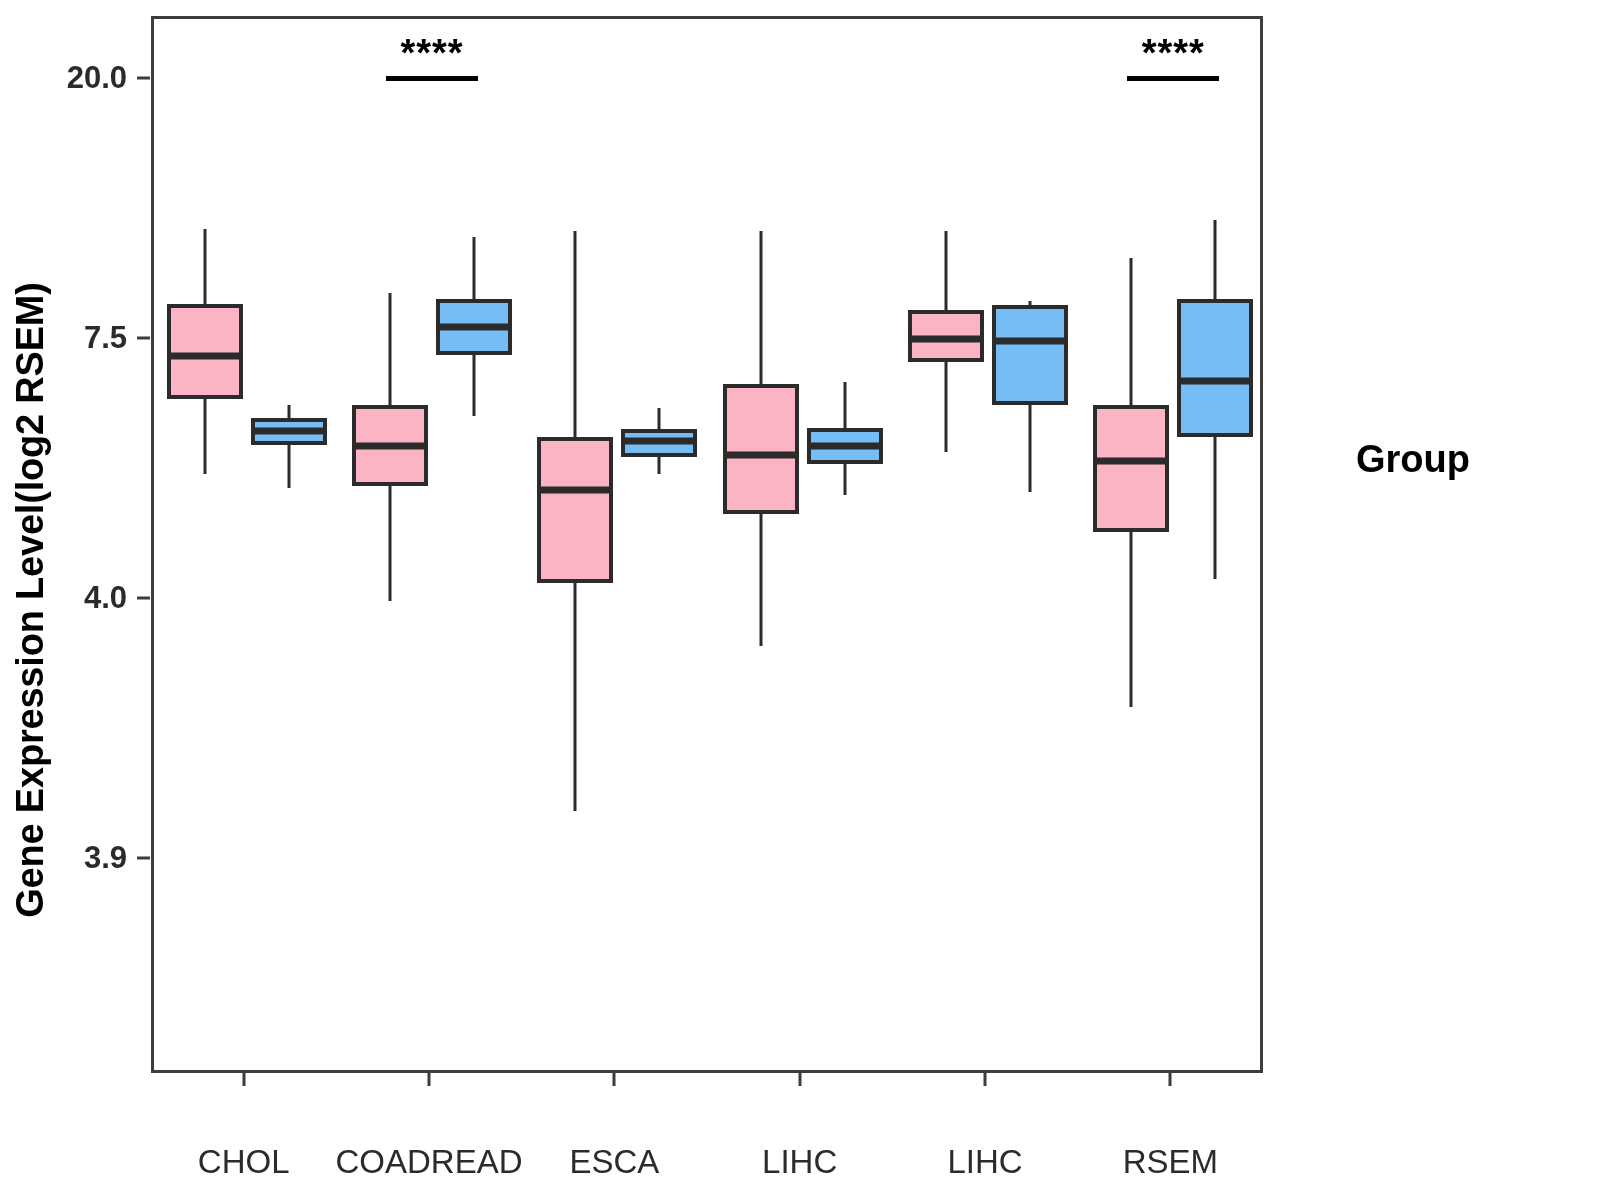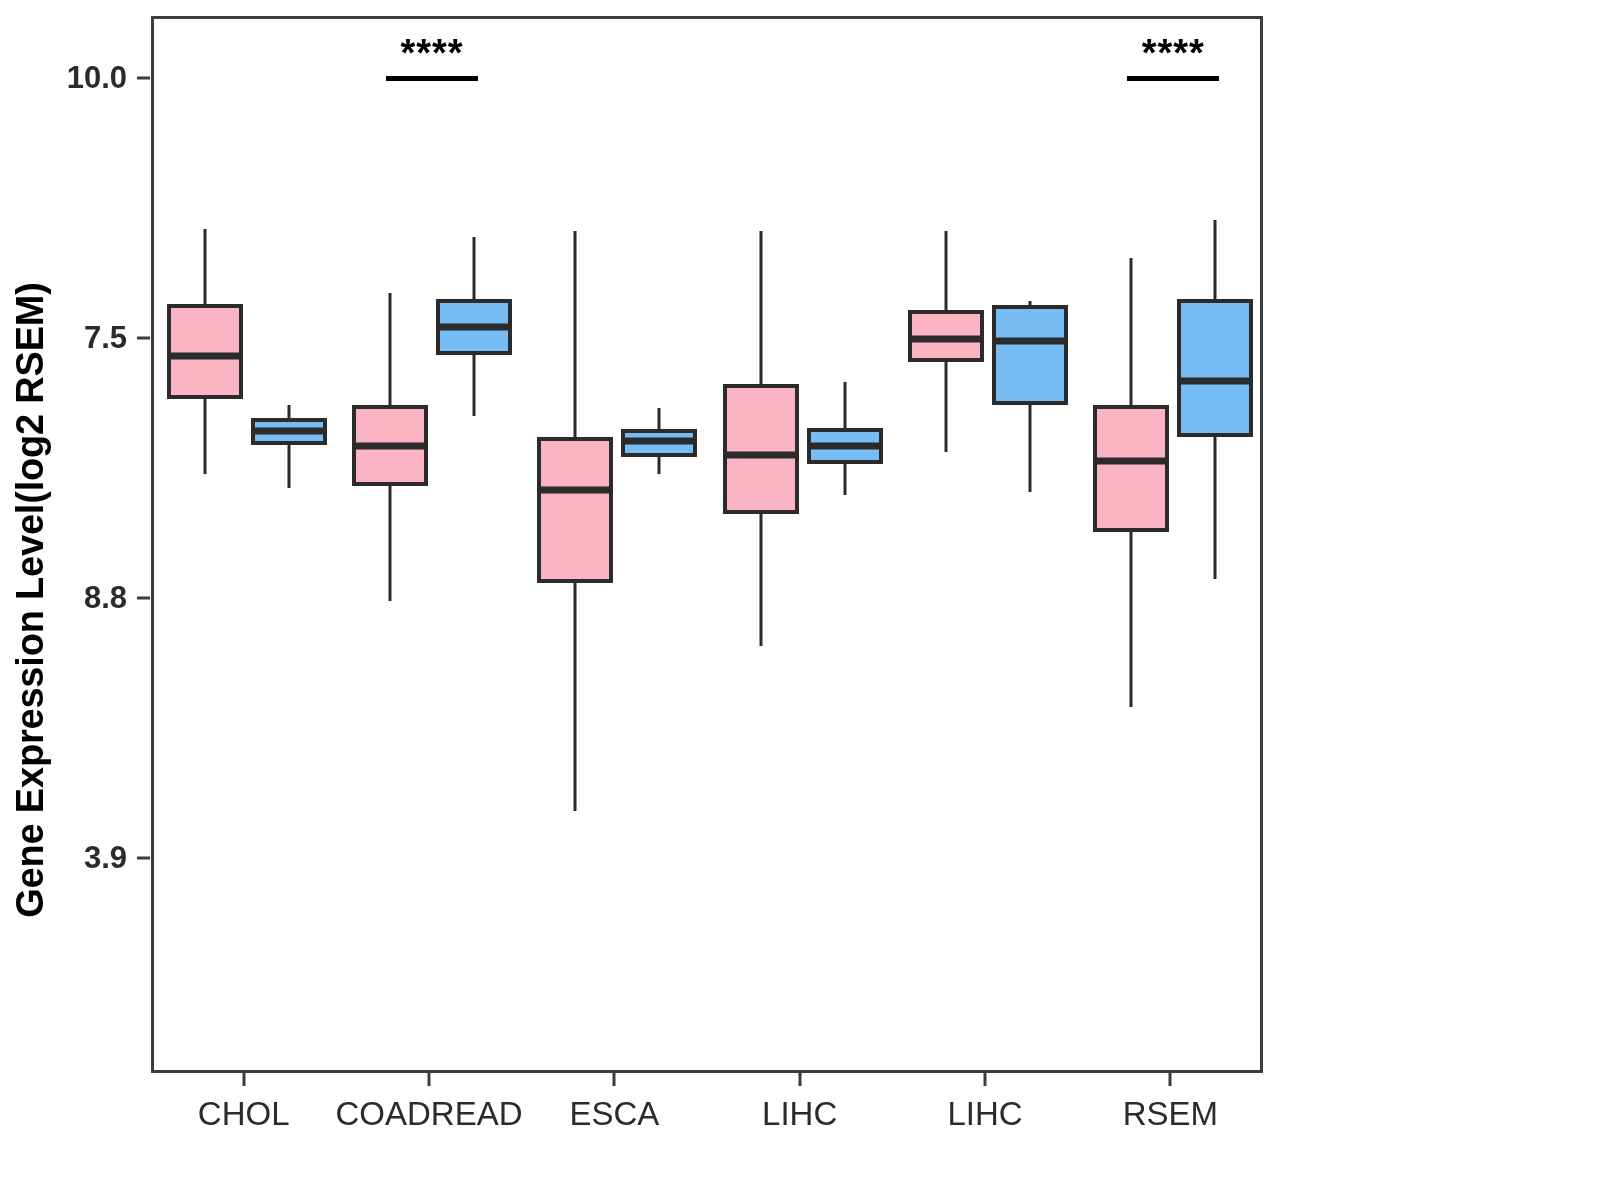--- a/index.html
+++ b/index.html
@@ -52,20 +52,21 @@
   .xtick-mark{
     position:absolute;
     width:3px;height:13px;background:#3d3d3d;
     transform:translateX(-50%);
   }
   .xtick-label{
     position:absolute;
     font-size:33px;color:#2b2b2b;
     transform:translateX(-50%);
     white-space:nowrap;
+    margin-top:48px;
   }
 
   
   .bp-whisker{
     position:absolute;
     width:3px;background:#2b2b2b;
     transform:translateX(-50%);
   }
   .bp-box{
     position:absolute;
@@ -135,25 +136,25 @@
 </head>
 <body>
 
 <div id="root">
 
   <div id="ylabel">Gene Expression Level(log2 RSEM)</div>
 
   <div id="yticks">
       <div class="ytick-label" style="left: 0px; width: 127px; right: auto; top: 858px;">3.9</div>
       <div class="ytick-mark" style="left: 137px; top: 858px;"></div>
-      <div class="ytick-label" style="left: 0px; width: 127px; right: auto; top: 598px;">8.8</div>
+      <div class="ytick-label" style="left: 0px; width: 127px; right: auto; top: 598px;">4.0</div>
       <div class="ytick-mark" style="left: 137px; top: 598px;"></div>
       <div class="ytick-label" style="left: 0px; width: 127px; right: auto; top: 338px;">7.5</div>
       <div class="ytick-mark" style="left: 137px; top: 338px;"></div>
-      <div class="ytick-label" style="left: 0px; width: 127px; right: auto; top: 78px;">10.0</div>
+      <div class="ytick-label" style="left: 0px; width: 127px; right: auto; top: 78px;">20.0</div>
       <div class="ytick-mark" style="left: 137px; top: 78px;"></div>
     </div>
   <div id="xticks">
       <div class="xtick-mark" style="left: 243.667px; top: 1073px;"></div>
       <div class="xtick-label" style="left: 243.667px; top: 1095px;">CHOL</div>
       <div class="xtick-mark" style="left: 429px; top: 1073px;"></div>
       <div class="xtick-label" style="left: 429px; top: 1095px;">COADREAD</div>
       <div class="xtick-mark" style="left: 614.333px; top: 1073px;"></div>
       <div class="xtick-label" style="left: 614.333px; top: 1095px;">ESCA</div>
       <div class="xtick-mark" style="left: 799.667px; top: 1073px;"></div>
@@ -205,17 +206,18 @@
       </div>
     <div id="sig-layer">
         <div class="sig-line" style="left: 232px; width: 92px; top: 57px;"></div>
         <div class="sig-stars" style="left: 278px; top: 15px;">****</div>
         <div class="sig-line" style="left: 973.333px; width: 92px; top: 57px;"></div>
         <div class="sig-stars" style="left: 1019.33px; top: 15px;">****</div>
       </div>
   </div>
 
   <div id="legend">
+    <div id="legend-title">Group</div>
     <div id="legend-rows">
       </div>
   </div>
 
 </div>
 
 </body></html>

